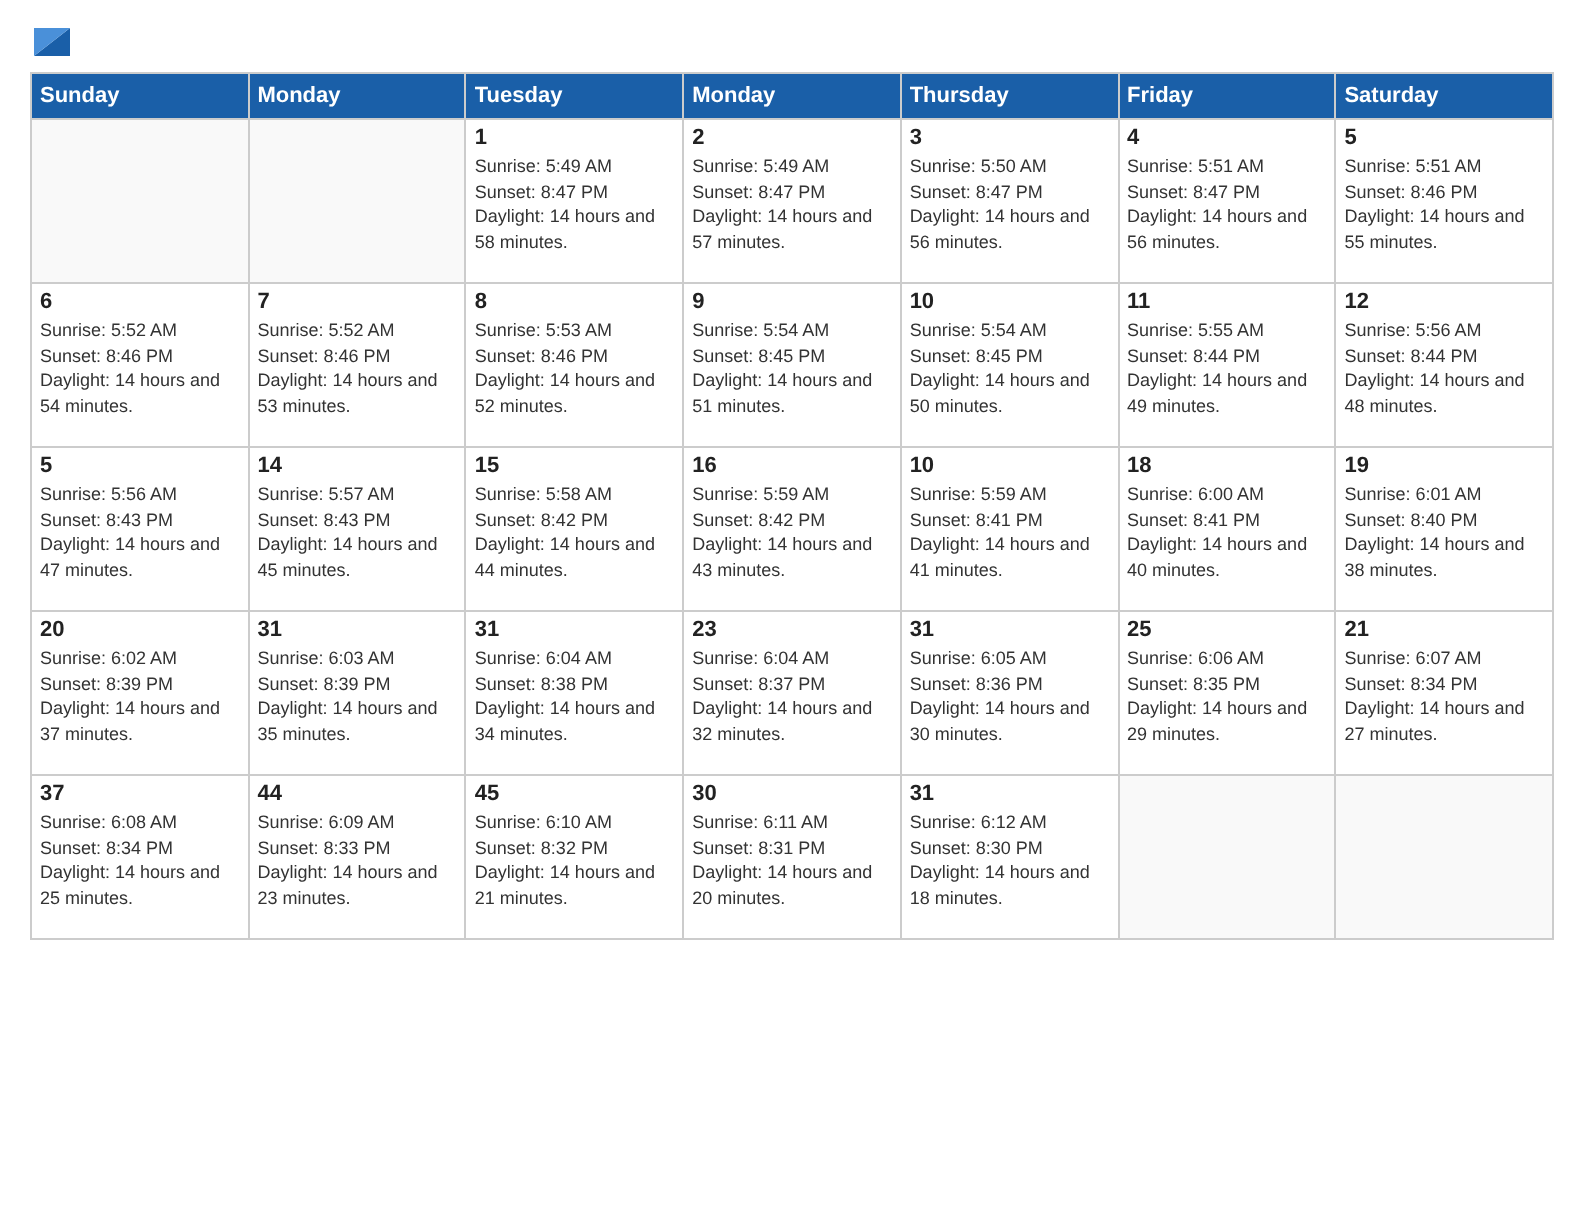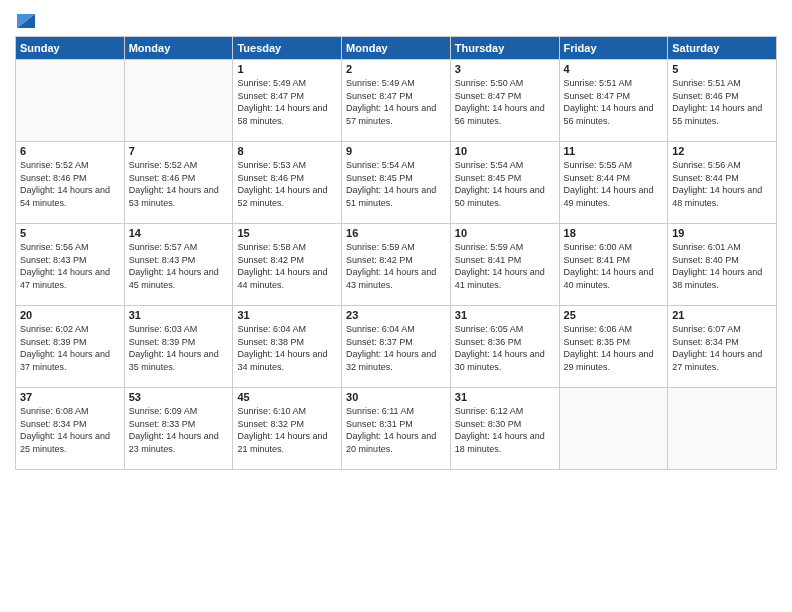--- a/index.html
+++ b/index.html
@@ -246,21 +246,21 @@
             <div class="day-number">21</div>
             <div class="day-info">Sunrise: 6:07 AM<br>Sunset: 8:34 PM<br>Daylight: 14 hours and 27 minutes.</div>
           </td>
         </tr>
         <tr>
           <td>
             <div class="day-number">37</div>
             <div class="day-info">Sunrise: 6:08 AM<br>Sunset: 8:34 PM<br>Daylight: 14 hours and 25 minutes.</div>
           </td>
           <td>
-            <div class="day-number">53</div>
+            <div class="day-number">44</div>
             <div class="day-info">Sunrise: 6:09 AM<br>Sunset: 8:33 PM<br>Daylight: 14 hours and 23 minutes.</div>
           </td>
           <td>
             <div class="day-number">45</div>
             <div class="day-info">Sunrise: 6:10 AM<br>Sunset: 8:32 PM<br>Daylight: 14 hours and 21 minutes.</div>
           </td>
           <td>
             <div class="day-number">30</div>
             <div class="day-info">Sunrise: 6:11 AM<br>Sunset: 8:31 PM<br>Daylight: 14 hours and 20 minutes.</div>
           </td>

